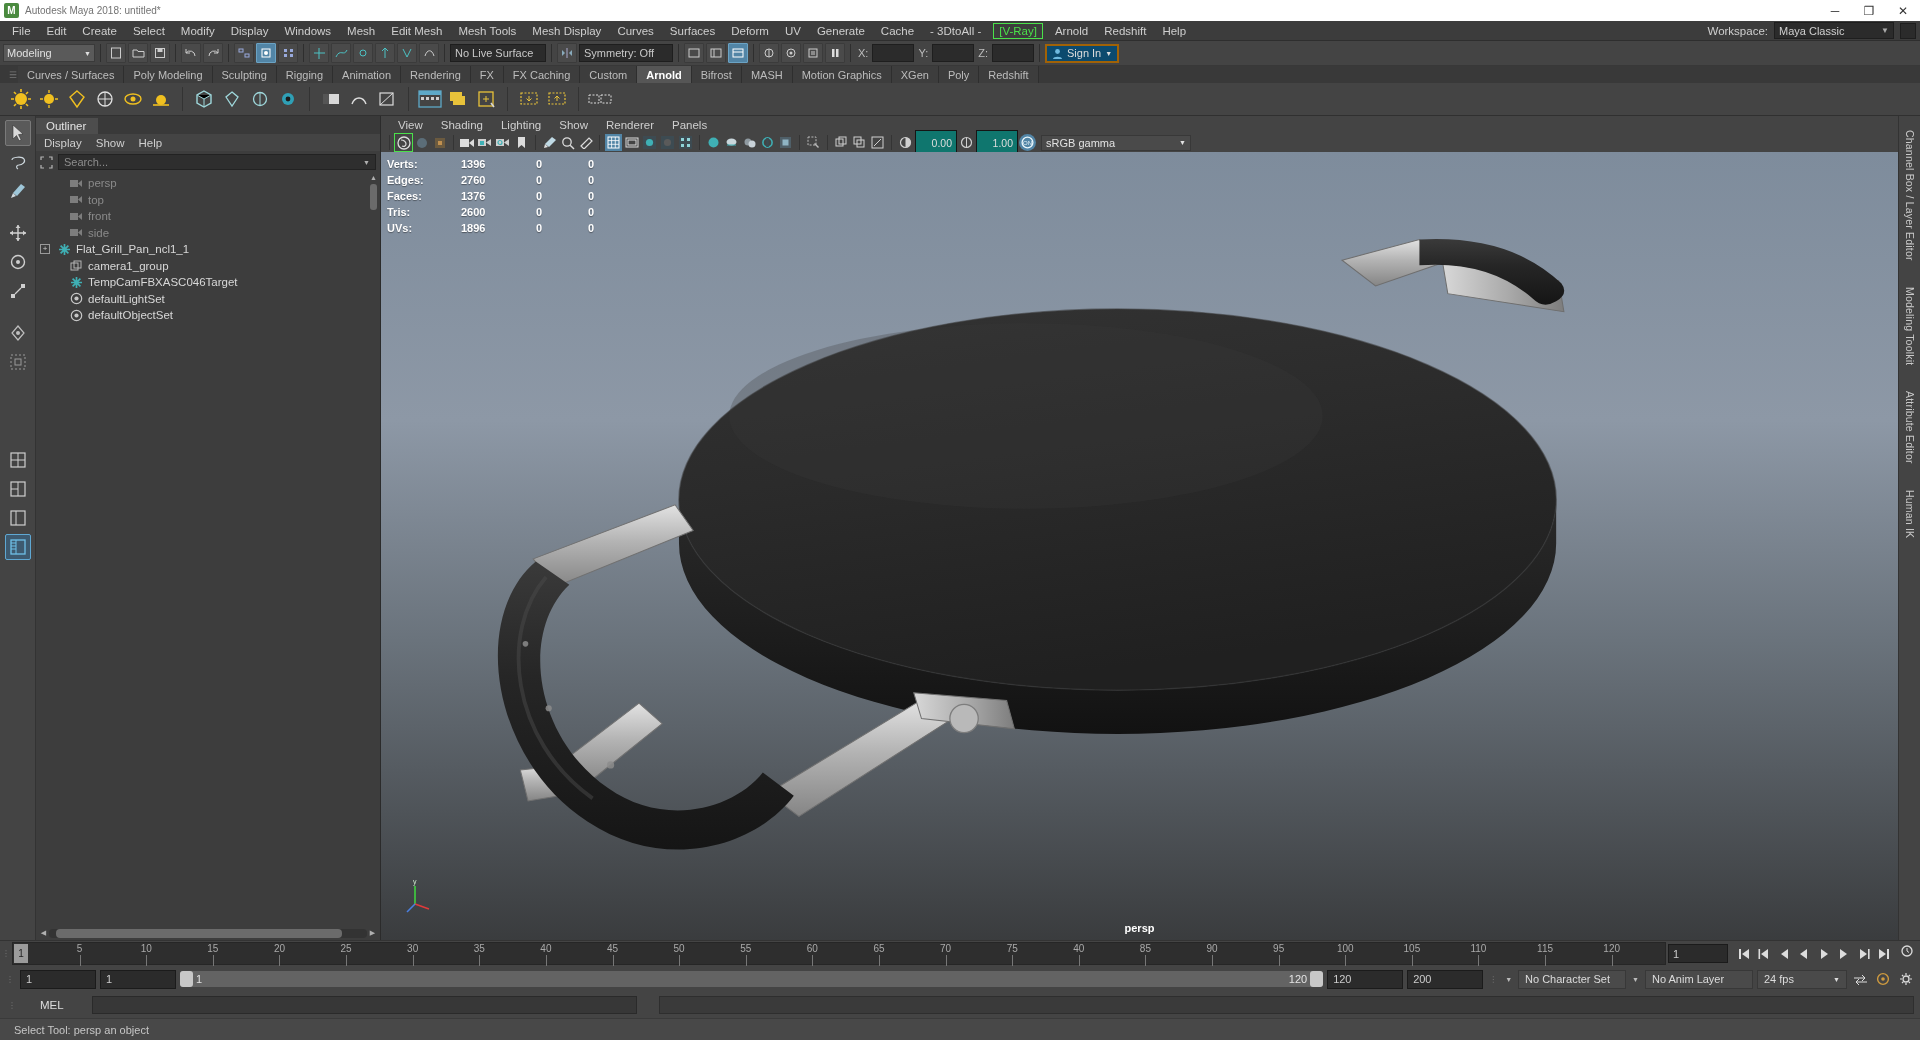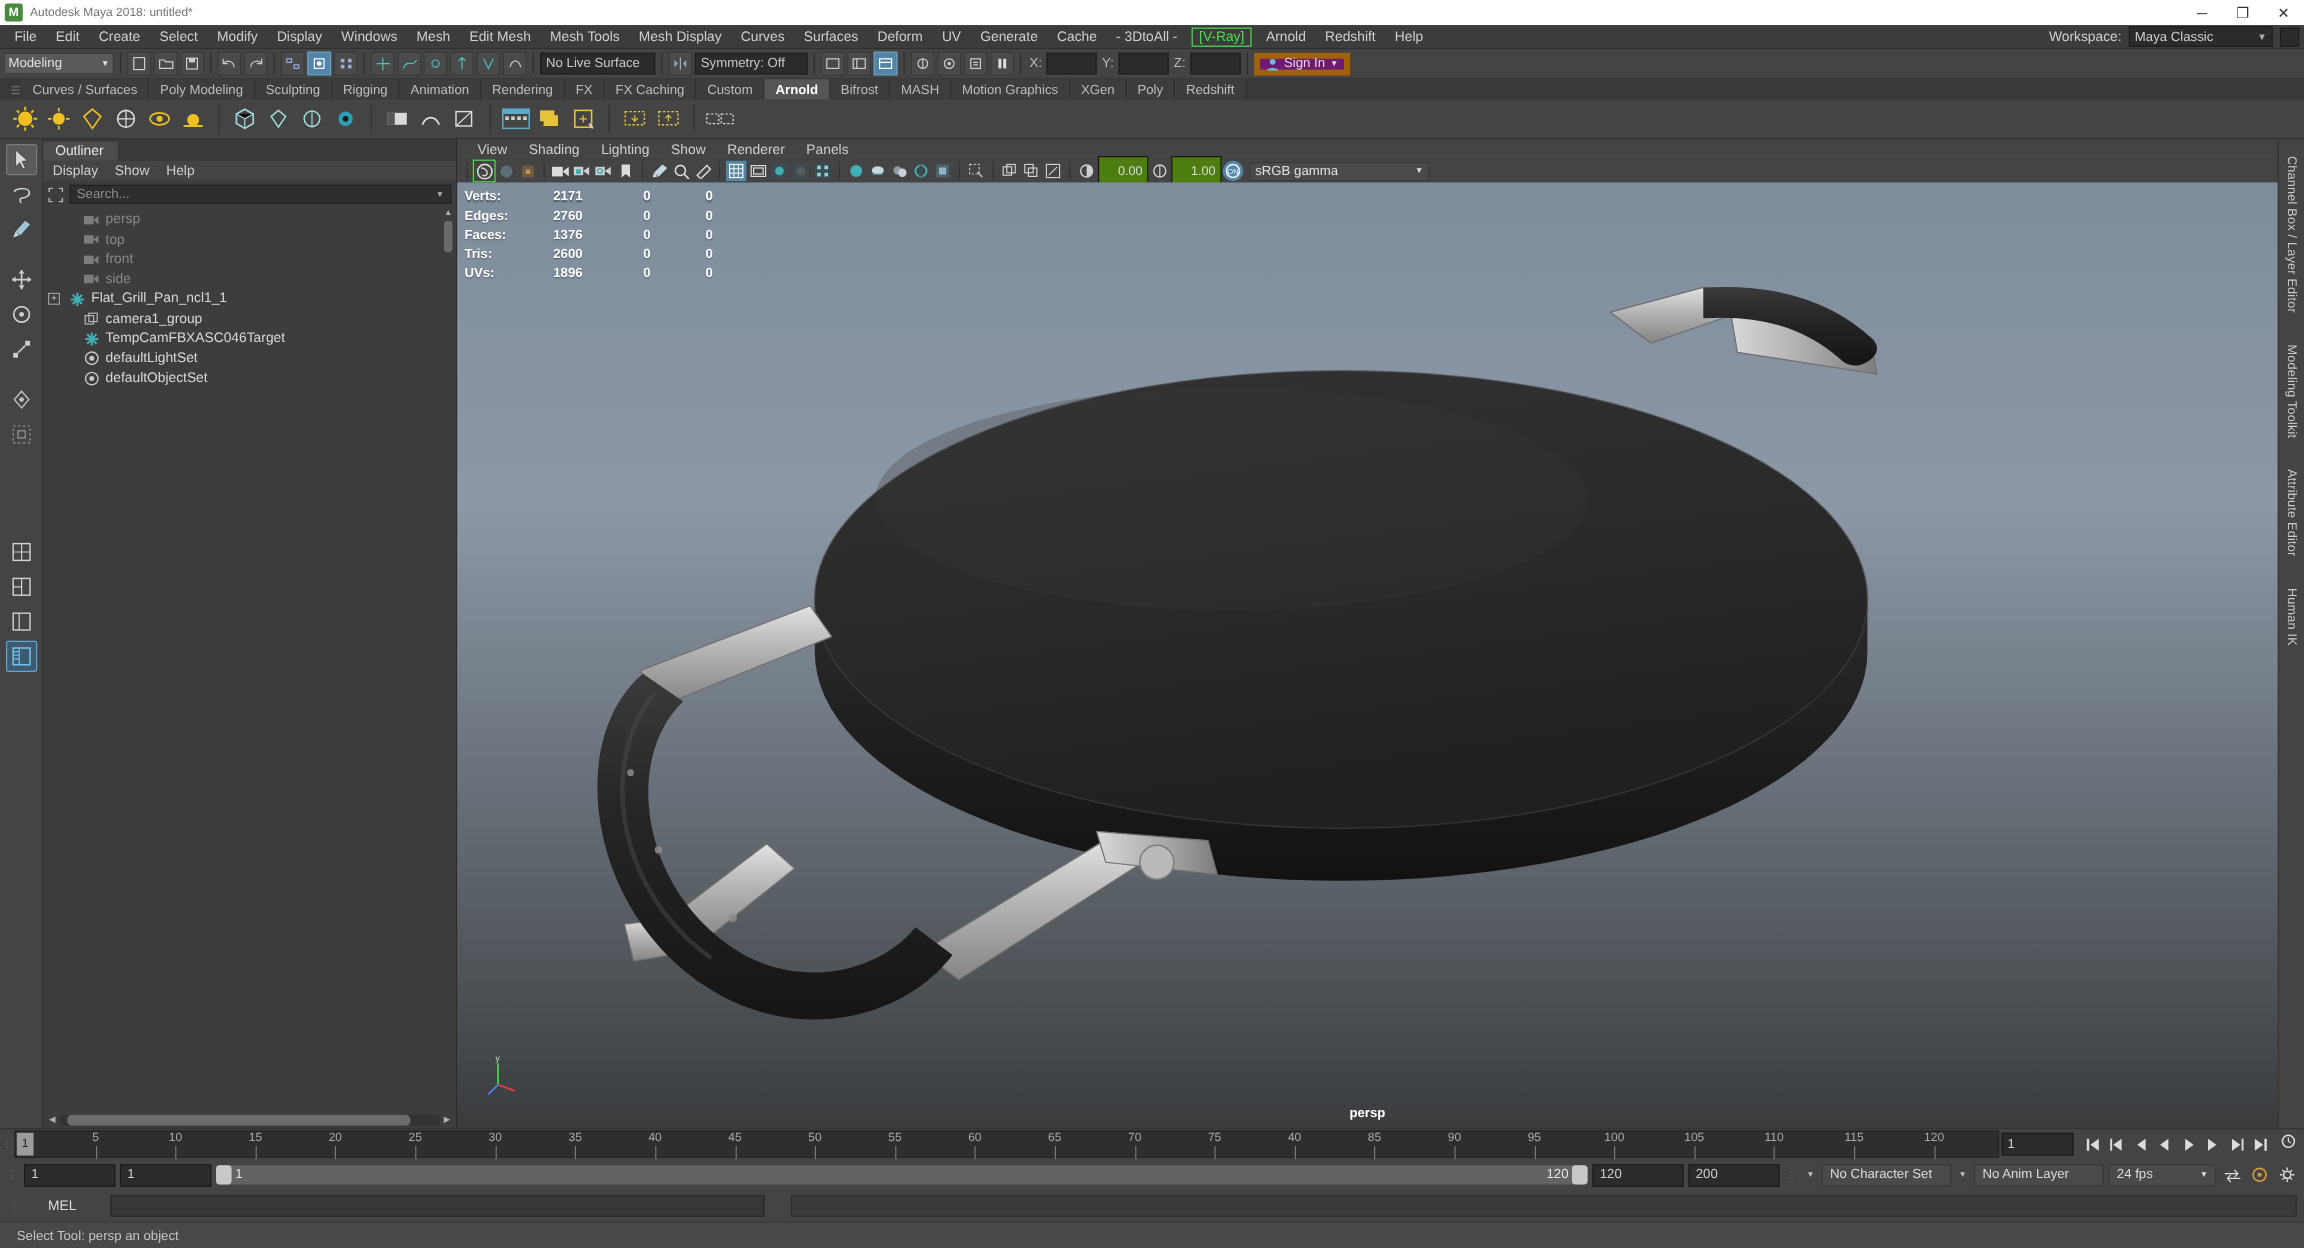--- a/index.html
+++ b/index.html
@@ -43,22 +43,22 @@
   .sep { width:1px; height:18px; background:#2e2e2e; margin:0 3px; }
   .tbtn { width:20px; height:20px; background:#4a4a4a; border:1px solid #3b3b3b; border-radius:1px;
           display:flex; align-items:center; justify-content:center; }
   .tbtn.on { background:#5285a6; border-color:#6ba3c4; }
   .tbtn svg { display:block; }
   .field { height:18px; background:#2b2b2b; border:1px solid #1e1e1e; color:#c8c8c8;
            font-size:11px; padding:0 4px; display:flex; align-items:center; }
   .nolive { width:96px; }
   .symm { width:94px; }
   .axis-lbl { font-size:11px; color:#bdbdbd; padding:0 2px; }
-  .signin { display:flex; align-items:center; gap:4px; height:19px; background:#701a75;
-            border:5px solid #a16207; padding:0 5px; font-size:11px; color:#dcdcdc; }
+  .signin { display:flex; align-items:center; gap:4px; height:19px; background:#0c4a6e;
+            border:2px solid #a16207; padding:0 5px; font-size:11px; color:#dcdcdc; }
 
   
   .shelf-tabs { height:17px; background:#393939; display:flex; align-items:stretch;
                 flex:0 0 17px; padding-left:8px; }
   .grip { width:10px; display:flex; align-items:center; justify-content:center; color:#777; font-size:9px; }
   .shelf-tab { padding:0 9px; font-size:11px; color:#bdbdbd; display:flex; align-items:center;
                border-right:1px solid #2e2e2e; background:#3d3d3d; }
   .shelf-tab.active { background:#565656; color:#fff; font-weight:bold; }
   .shelf-tab:first-of-type { border-left:1px solid #2e2e2e; }
   .shelf-row { height:33px; background:#444; display:flex; align-items:center;
@@ -110,21 +110,21 @@
   
   .vpwrap { flex:1 1 auto; display:flex; flex-direction:column; min-width:0; background:#3a3a3a; }
   .vp-menu { height:17px; background:#444; display:flex; align-items:center; gap:0;
              padding-left:8px; font-size:11.5px; color:#cfcfcf; }
   .vp-menu span { padding:0 9px; }
   .vp-tools { height:19px; background:#444; display:flex; align-items:center; gap:1px; padding-left:4px; }
   .vptb { width:17px; height:17px; display:flex; align-items:center; justify-content:center; }
   .vptb.hl { outline:1px solid #4ae04a; }
   .vptb.blue { background:#5285a6; }
   .vsep2 { width:1px; height:15px; background:#343434; margin:0 4px; }
-  .numfield { width:42px; height:15px; background:#4d7c0f; border:1px solid #151515; color:#ddd;
+  .numfield { width:42px; height:15px; background:#0f766e; border:1px solid #151515; color:#ddd;
               font-size:10.5px; text-align:right; padding:12px 4px; display:flex; align-items:center;
               justify-content:flex-end; }
   .gamma-combo { width:150px; height:16px; background:#4a4a4a; border:1px solid #383838;
                  display:flex; align-items:center; justify-content:space-between; padding:0 4px;
                  font-size:11px; color:#e2e2e2; margin-left:4px; }
   .gamma-combo i { font-style:normal; font-size:7px; }
 
   
   .viewport { flex:1 1 auto; position:relative; overflow:hidden;
               background:linear-gradient(180deg,#7e8c9c 0%,#8d98a6 34%,#6a737c 62%,#3a3c3e 100%); }
@@ -946,21 +946,21 @@
           <i>▼</i>
         </div>
       </div>
 
       <div class="viewport">
         <div class="hud">
           <table>
             <tbody>
                 <tr>
               <td class="lbl">Verts:</td>
-              <td class="v1">2171</td>
+              <td class="v1">1396</td>
               <td class="v2">0</td>
               <td class="v3">0</td>
             </tr>
             <tr>
               <td class="lbl">Edges:</td>
               <td class="v1">2760</td>
               <td class="v2">0</td>
               <td class="v3">0</td>
             </tr>
             <tr>

